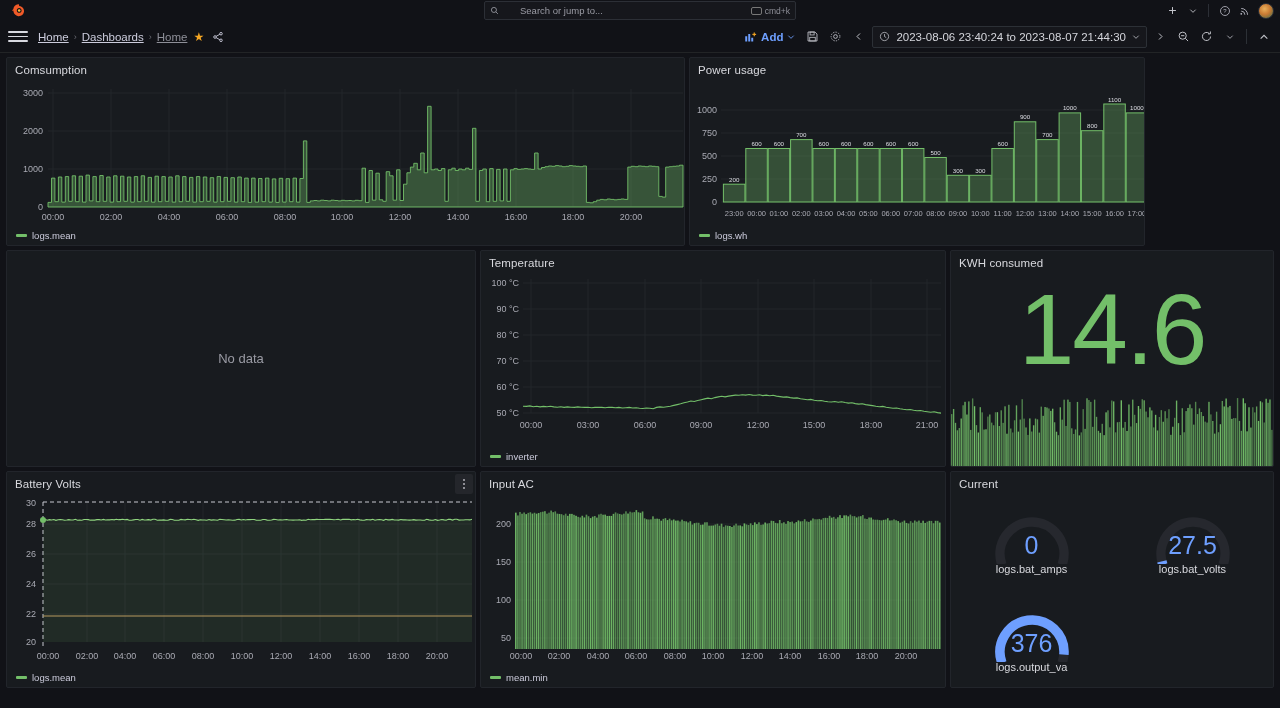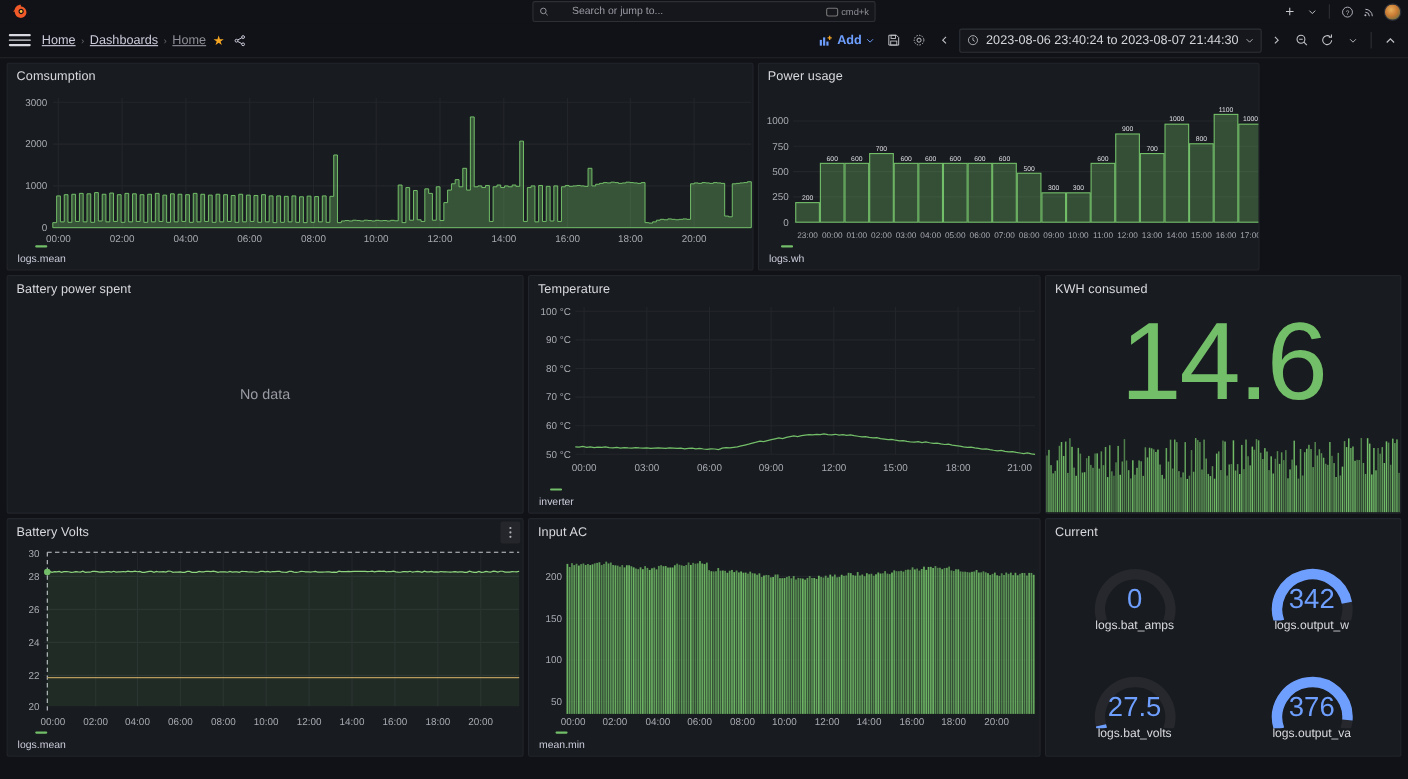--- a/index.html
+++ b/index.html
@@ -102,21 +102,21 @@
   .panel-menu i { width: 2px; height: 2px; background: #b0b1b8; border-radius: 50%; display:block; }
 
   .nodata {
     position: absolute; inset: 0;
     display: flex; align-items: center; justify-content: center;
     font-size: 13px; color: #9a9ba4;
   }
   .legend {
     position: absolute; bottom: 4px; left: 9px;
     display: flex; align-items: center; gap: 5px;
-    font-size: 9.5px; color: #ccccdc; flex-direction: column;
+    font-size: 9.5px; color: #ccccdc;
   }
   .legend-swatch { width: 11px; height: 2.5px; border-radius: 1px; background: #73bf69; display:inline-block; }
 
   .plot { position: absolute; }
 
   
   .stat-value {
     position: absolute; left: 0; right: 0; top: 28px;
     text-align: center;
     font-size: 100px; font-weight: 400; color: #73bf69;
@@ -452,21 +452,20 @@
       <div class="legend">
         <span class="legend-swatch"></span>
         <span>logs.wh</span>
       </div>
     </div>
   </div>
 
   <div class="row" style="margin-bottom:4px;">
 
     <div class="panel" style="width:470px;height:217px;">
-      <div class="panel-title">Battery power spent</div>
       <div class="nodata">No data</div>
     </div>
 
     <div class="panel" style="width:466px;height:217px;">
       <div class="panel-title">Temperature</div>
       <svg class="plot" style="left:0;top:20px;" width="466" height="175" viewBox="0 0 466 175">
         <g stroke="#23262b" stroke-width="1">
           <line x1="42" y1="12" x2="460" y2="12"></line>
           <line x1="42" y1="38" x2="460" y2="38"></line>
           <line x1="42" y1="64" x2="460" y2="64"></line>
@@ -1005,32 +1004,20 @@
               </svg>
             <div class="gauge-num">0</div>
           </div>
           <div class="gauge-label">logs.bat_amps</div>
         </div>
         <div class="gauge-cell">
           <div class="gauge-wrap">
               <svg width="98" height="62" viewBox="0 0 98 62">
                 <g class="g-arc">
                   <path d="M18.93 62.94 A32 32 0 1 1 79.07 62.94" fill="none" stroke="#26282e" stroke-width="9.5" stroke-linecap="butt"></path>
-                  <path d="M18.93 62.94 A32 32 0 1 1 80.43 46.00" fill="none" stroke="#6e9fff" stroke-width="9.5" stroke-linecap="butt"></path>
-                </g>
-              </svg>
-            <div class="gauge-num">342</div>
-          </div>
-          <div class="gauge-label">logs.output_w</div>
-        </div>
-        <div class="gauge-cell">
-          <div class="gauge-wrap">
-              <svg width="98" height="62" viewBox="0 0 98 62">
-                <g class="g-arc">
-                  <path d="M18.93 62.94 A32 32 0 1 1 79.07 62.94" fill="none" stroke="#26282e" stroke-width="9.5" stroke-linecap="butt"></path>
                   <path d="M18.93 62.94 A32 32 0 0 1 17.87 59.42" fill="none" stroke="#6e9fff" stroke-width="9.5" stroke-linecap="butt"></path>
                 </g>
               </svg>
             <div class="gauge-num">27.5</div>
           </div>
           <div class="gauge-label">logs.bat_volts</div>
         </div>
         <div class="gauge-cell">
           <div class="gauge-wrap">
               <svg width="98" height="62" viewBox="0 0 98 62">

